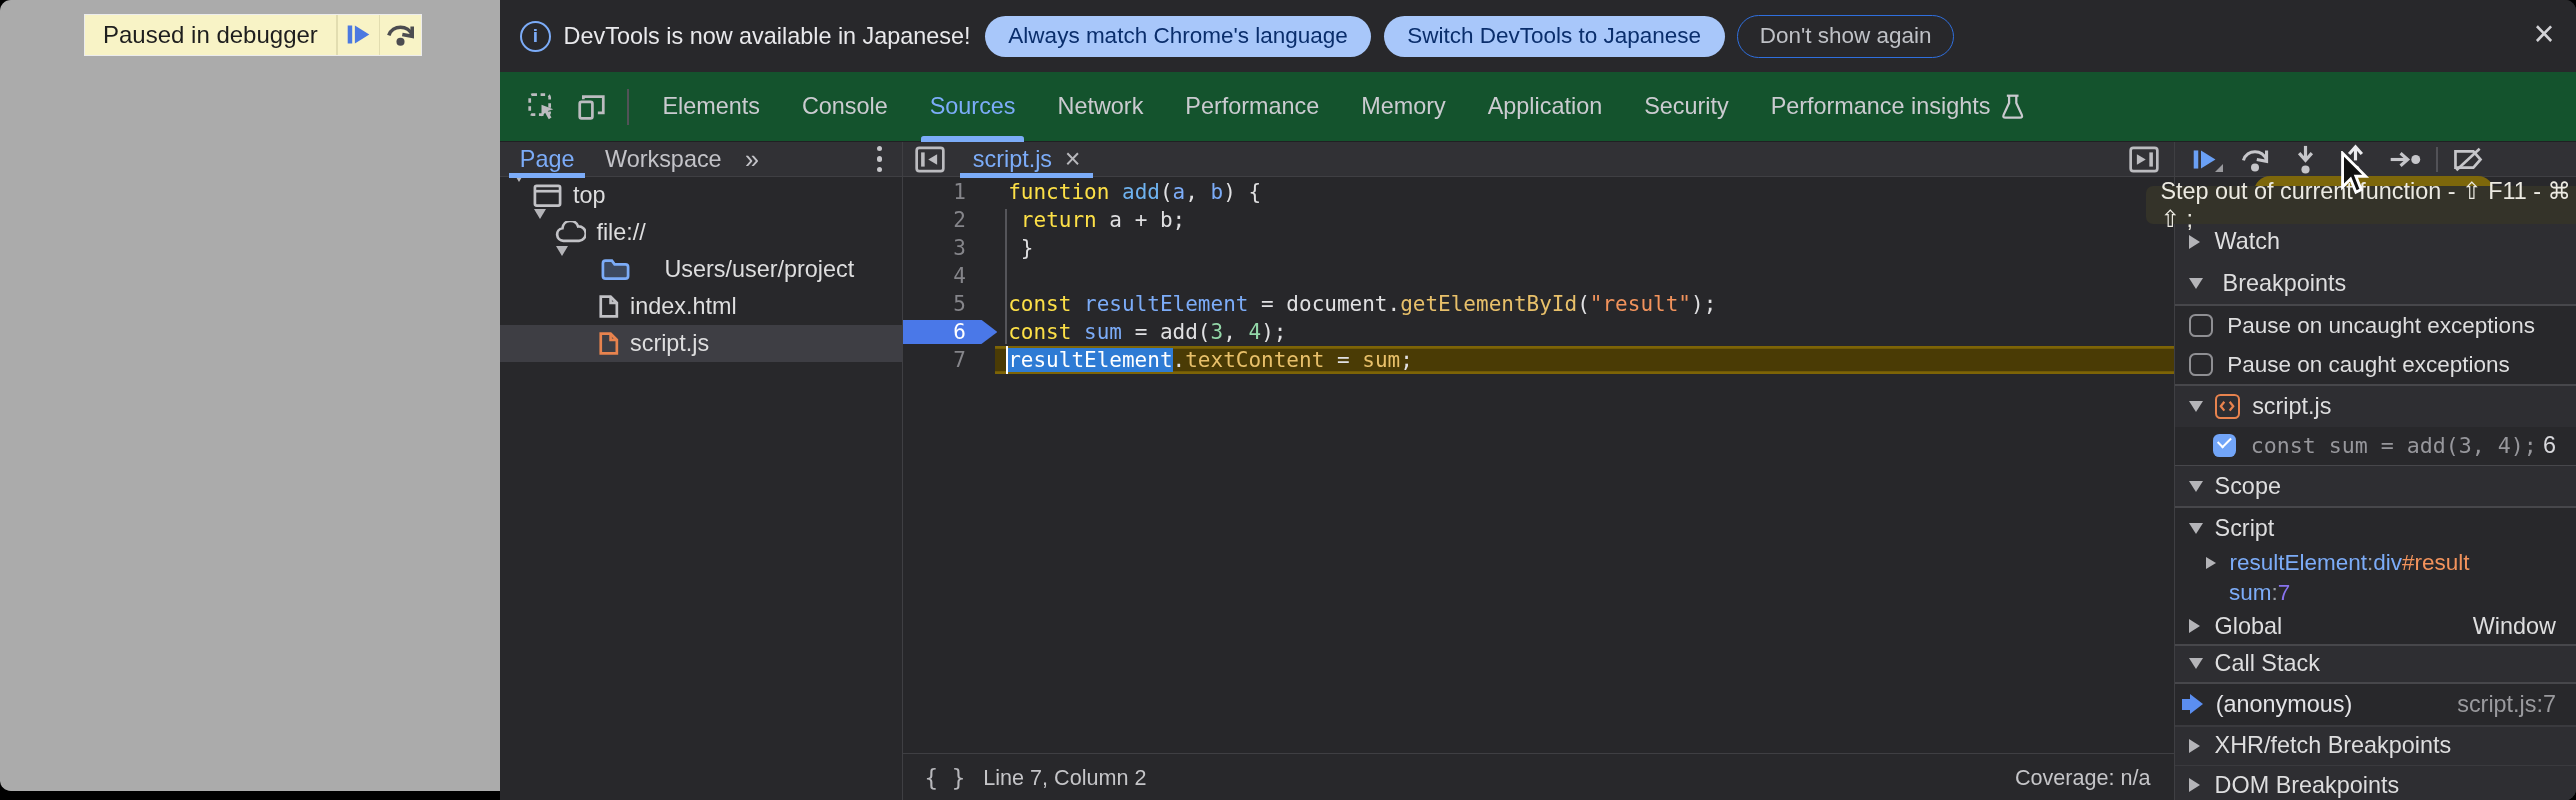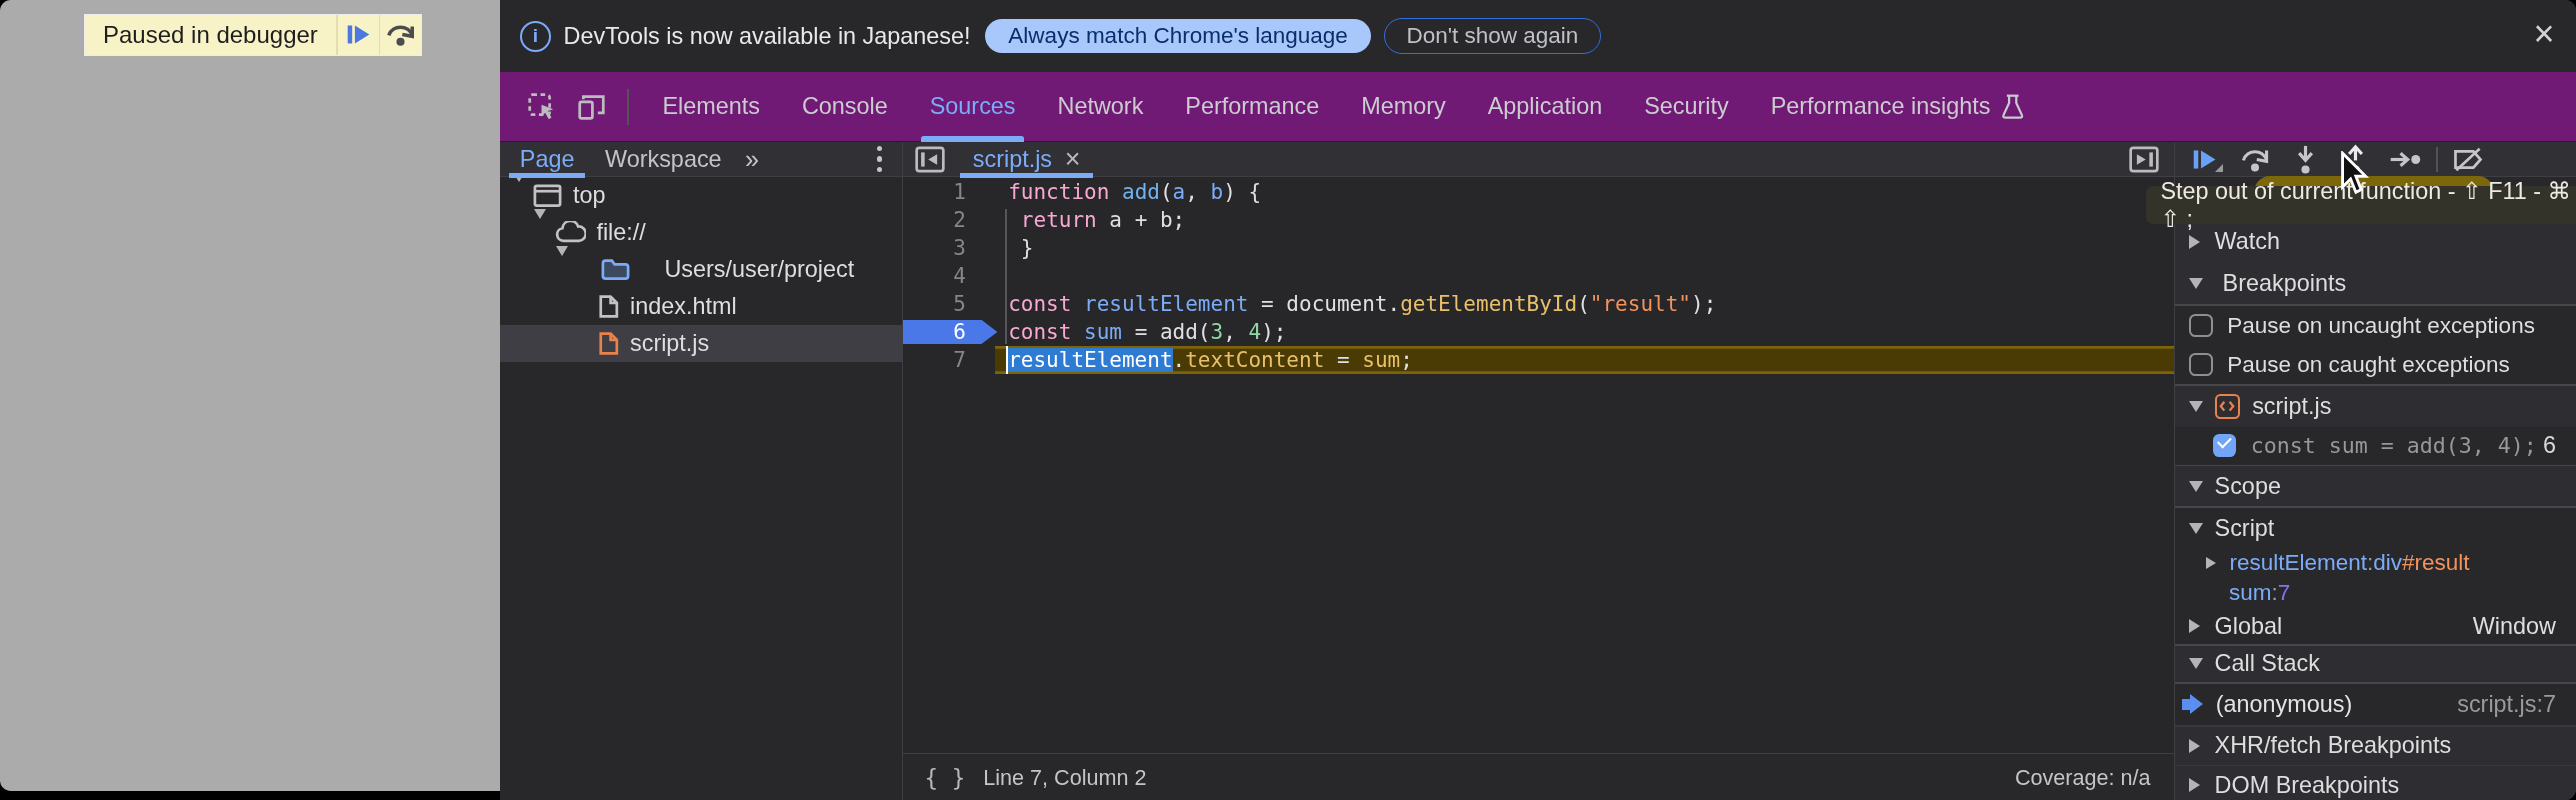--- a/index.html
+++ b/index.html
@@ -15,27 +15,27 @@
   #paused-banner .bdiv{width:1.8px;background:#e2ddb0;}
   #paused-banner .bicon{display:flex;align-items:center;justify-content:center;width:41px;cursor:pointer;}
   
   #devtools{position:absolute;left:500px;top:0;width:2076px;height:801px;background:#28282b;
     border-radius:0 10.8px 12.6px 0;overflow:hidden;}
   
   #infobar{position:absolute;left:0;top:0;width:100%;height:72px;background:#28282b;display:flex;align-items:center;}
   #infobar .info-ic{width:27px;height:27px;border:2.7px solid #7cacf8;border-radius:50%;margin-left:20px;
     display:flex;align-items:center;justify-content:center;color:#7cacf8;font-size:19px;font-weight:bold;flex:none;}
   #infobar .msg{font-size:23.4px;color:#e9e9ec;margin:0 14.4px 0 12.6px;}
-  .pill{height:34px;border-radius:23.4px;display:flex;align-items:center;font-size:22.5px;cursor:pointer;flex:none;}
+  .pill{height:41px;border-radius:23.4px;display:flex;align-items:center;font-size:22.5px;cursor:pointer;flex:none;}
   .pill.filled{background:#a8c7fa;color:#0a2e6c;padding:0 23.4px;margin-right:12.6px;}
   .pill.outline{border:1.8px solid #2f6fde;color:#bfc1c6;padding:0 21.6px;background:transparent;}
   .xbtn{font-size:36px;color:#d2d2d6;line-height:1;cursor:pointer;}
   #infobar .xbtn{position:absolute;right:21.6px;top:16px;}
   
-  #tabbar{position:absolute;left:0;top:72px;width:100%;height:70px;background:#701a75;display:flex;align-items:center;
+  #tabbar{position:absolute;left:0;top:72px;width:100%;height:70px;background:#14532d;display:flex;align-items:center;
     border-bottom:0.9px solid #202023;box-sizing:border-box;}
   #tabbar .tbicon{margin-left:27px;display:flex;align-items:center;cursor:pointer;}
   #tabbar .sep{width:1.8px;height:36px;background:#525257;margin:0 12.6px 0 20px;}
   .tab{height:70px;display:flex;align-items:center;padding:0 21px;font-size:23.4px;color:#cbcbd0;cursor:pointer;position:relative;}
   .tab.active{color:#7cacf8;}
   .tab.active::after{content:"";position:absolute;left:12.6px;right:12.6px;bottom:0;height:5.4px;background:#7cacf8;border-radius:2.7px 2.7px 0 0;}
   .tab .flask{margin-left:10.8px;display:flex;}
   #tabbar-right{position:absolute;right:0;top:72px;height:70px;display:flex;align-items:center;}
   #tabbar-right .sep{width:1.8px;height:36px;background:#525257;margin-right:21.6px;}
   #tabbar-right .ic{margin-right:27px;cursor:pointer;display:flex;}
@@ -70,21 +70,21 @@
   #code{flex:1;position:relative;font-family:"DejaVu Sans Mono",monospace;font-size:21px;padding-top:0.9px;overflow:hidden;}
   .cline{height:28px;display:flex;align-items:center;}
   .gutter{width:80px;flex:none;text-align:right;padding-right:17px;color:#85858a;box-sizing:border-box;position:relative;height:28px;line-height:28px;}
   .codetext{flex:1;margin-left:11.7px;padding-left:13.5px;white-space:pre;height:28px;line-height:28px;}
   .cline.exec .codetext{background:#4a3b05;box-shadow:inset 0 2.7px 0 #7d6406,inset 0 -2.7px 0 #7d6406;}
   .bp-mark{position:absolute;left:0;right:-14.4px;top:1.8px;bottom:1.8px;background:#4a78e8;
     clip-path:polygon(0 0,calc(100% - 16px) 0,100% 50%,calc(100% - 16px) 100%,0 100%);}
   .gutter .num{position:relative;}
   .gutter.bp .num{color:#fff;}
   #indent-guide{position:absolute;left:102px;top:31.5px;width:1.8px;height:135px;background:#55555a;}
-  .tk-kw{color:#f9a8d4}.tk-pl{color:#e0e0e2}.tk-vr{color:#7cacf8}.tk-fn{color:#6fb3f0}
+  .tk-kw{color:#fde047}.tk-pl{color:#e0e0e2}.tk-vr{color:#7cacf8}.tk-fn{color:#6fb3f0}
   .tk-fnc{color:#e8c06a}.tk-str{color:#f2935c}.tk-num{color:#93d7a8}
   .tk-sel{background:#2e7bd4;color:#fff;position:relative;}
   .tk-sel::before{content:"";position:absolute;left:-2.7px;top:-1.8px;bottom:-1.8px;width:2.7px;background:#fff;}
   #statusbar{height:47px;flex:none;border-top:1.8px solid #3f3f43;display:flex;align-items:center;background:#28282b;}
   #statusbar .braces{font-family:"DejaVu Sans Mono",monospace;font-size:22.5px;color:#b8b8bc;margin-left:21.6px;}
   #statusbar .stext{font-size:21.6px;color:#c5c5c8;margin-left:18px;}
   #statusbar .cov{margin-left:auto;margin-right:23.4px;font-size:21.6px;color:#c5c5c8;}
   
   #dbg{width:401px;flex:none;display:flex;flex-direction:column;background:#28282b;}
   #dbg-toolbar{height:34px;flex:none;border-bottom:1.8px solid #3f3f43;background:#313135;display:flex;align-items:center;padding-left:5.4px;box-sizing:content-box;}
@@ -140,20 +140,21 @@
   </div>
 
   <div id="devtools">
 
     <div id="infobar">
       <div class="info-ic">
           <span>i</span>
         </div>
       <div class="msg">DevTools is now available in Japanese!</div>
       <div class="pill filled">Always match Chrome's language</div>
+      <div class="pill filled">Switch DevTools to Japanese</div>
       <div class="pill outline">Don't show again</div>
       <div class="xbtn">×</div>
     </div>
 
     <div id="tabbar">
       <div class="tbicon">
         <svg width="29" height="29" viewBox="0 0 32 32" fill="none">
           <rect x="3" y="3" width="22" height="22" rx="3" stroke="#bcbcc0" stroke-width="3" stroke-dasharray="5 4"></rect>
           <path d="M16 14 L29 19 L23 21 L27 28 L24 30 L20 23 L16 27 Z" fill="#bcbcc0"></path>
           </svg>

